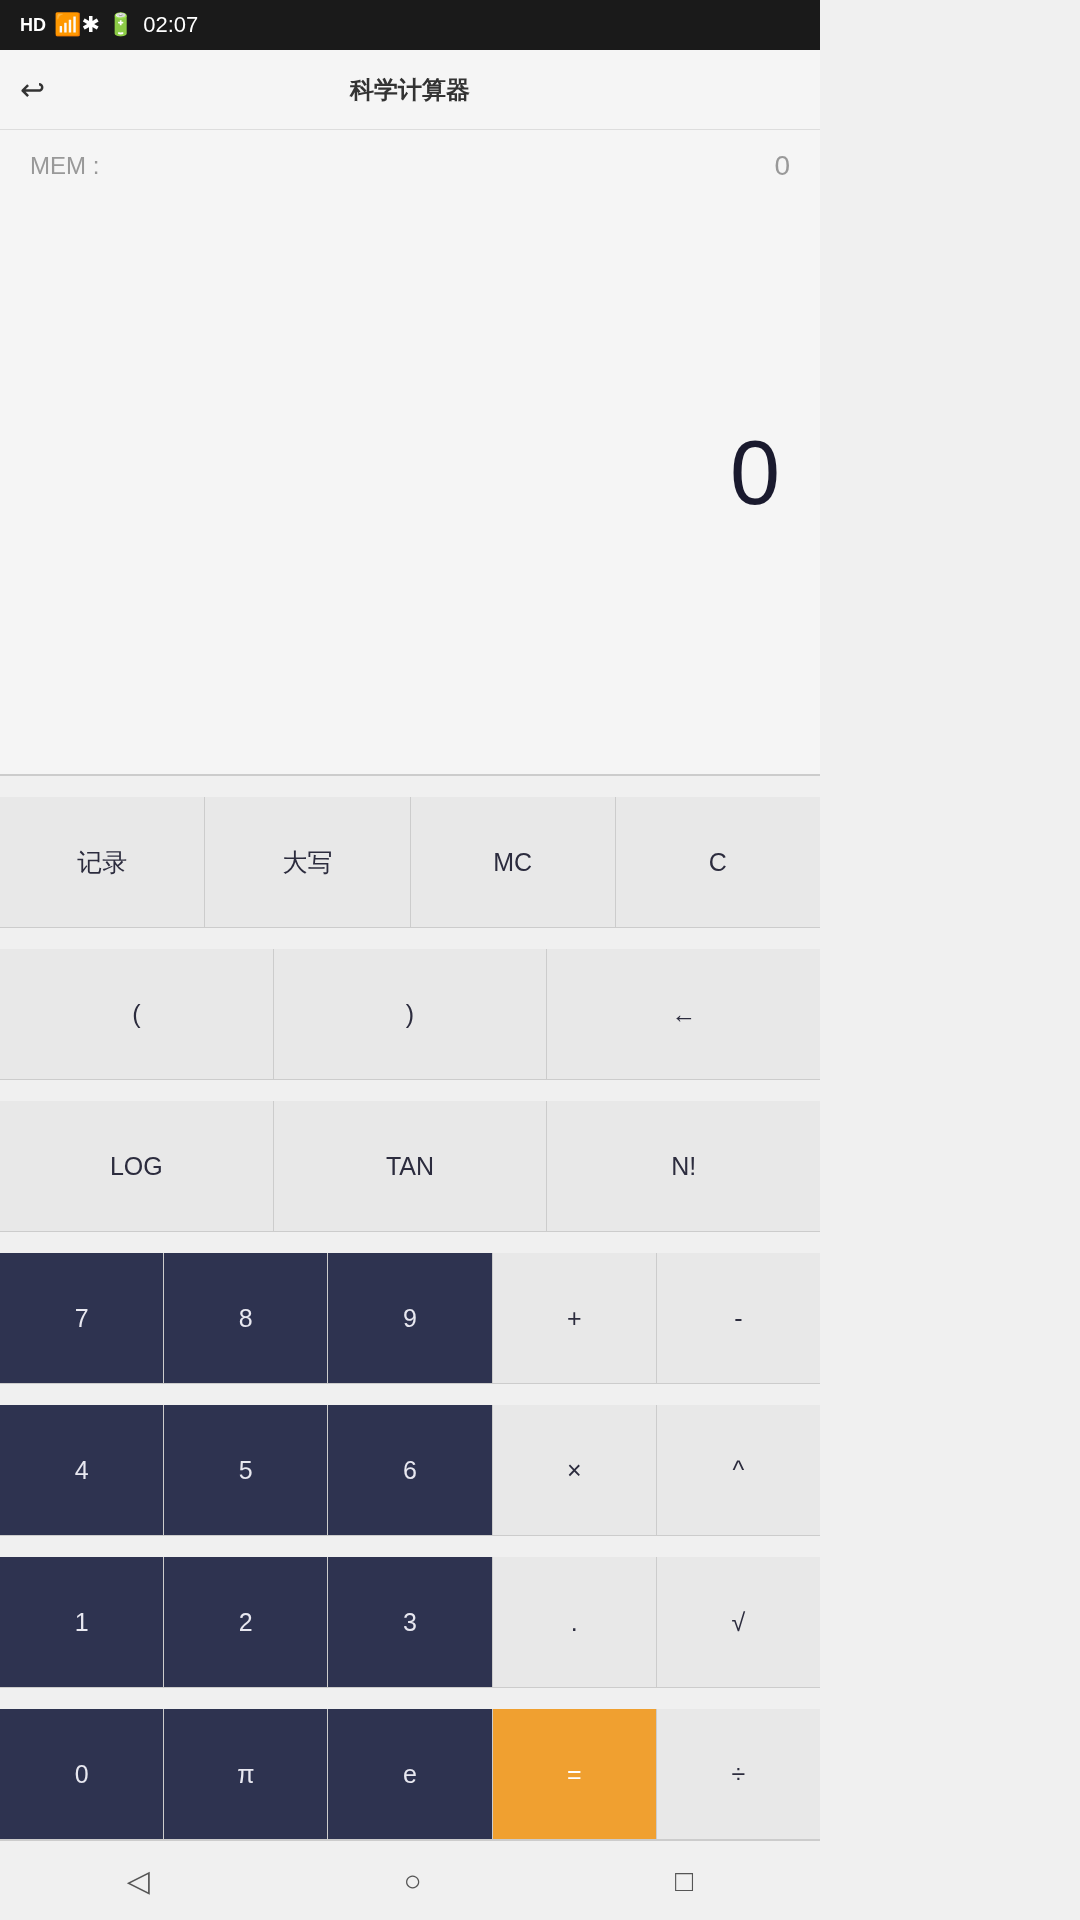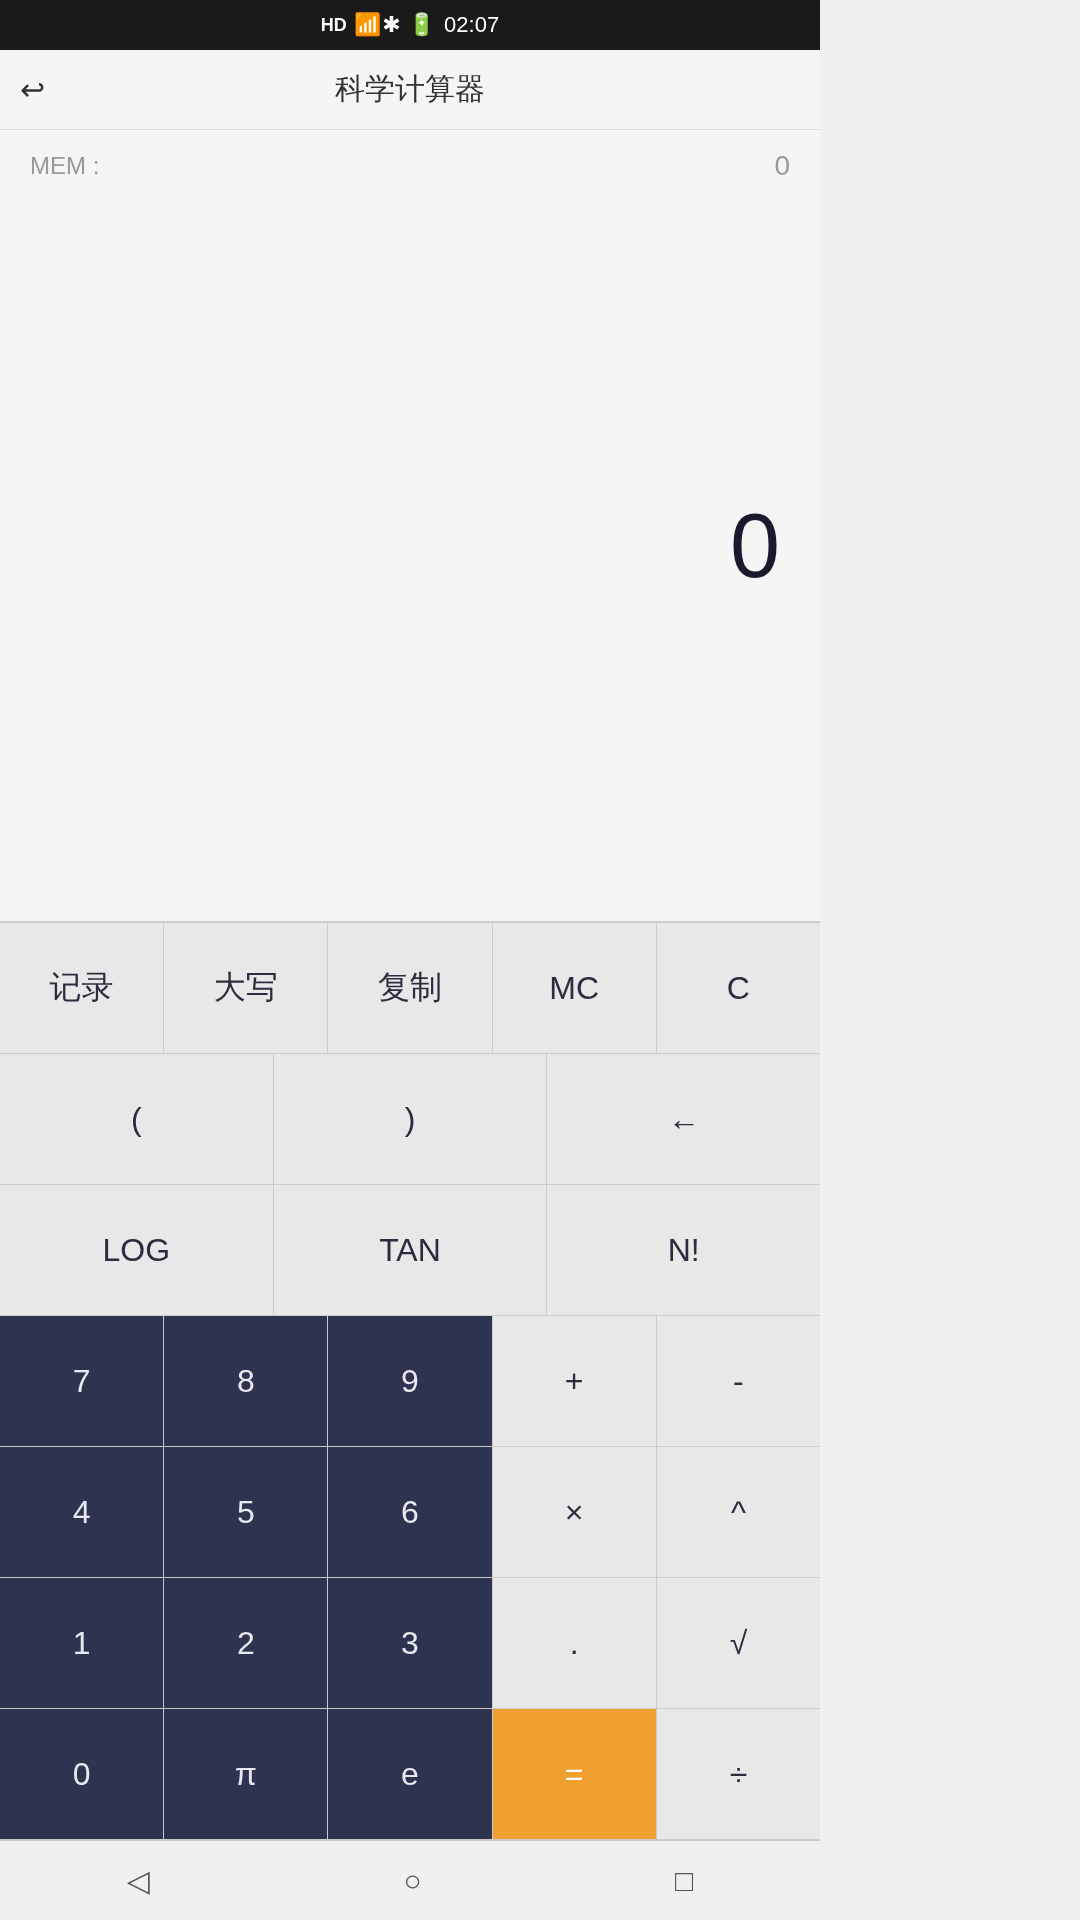--- a/index.html
+++ b/index.html
@@ -13,21 +13,21 @@
       flex-direction: column;
       overflow: hidden;
     }
 
     
     #status-bar {
       background: #1a1a1a;
       height: 50px;
       display: flex;
       align-items: center;
-      justify-content: center;
+      justify-content: flex-start;
       padding: 0 20px;
       color: white;
       font-size: 22px;
       flex-shrink: 0;
     }
     .status-left { display: flex; align-items: center; gap: 8px; }
     .status-right { display: flex; align-items: center; gap: 8px; }
 
     
     #top-bar {
@@ -41,23 +41,23 @@
       flex-shrink: 0;
     }
     #back-btn {
       position: absolute;
       left: 20px;
       font-size: 30px;
       cursor: pointer;
       color: #333;
     }
     #app-title {
-      font-size: 30px;
+      font-size: 24px;
       color: #333;
-      font-weight: normal;
+      font-weight: bold;
     }
 
     
     #display-area {
       background: #f5f5f5;
       flex: 1;
       display: flex;
       flex-direction: column;
       padding: 20px 30px;
     }
@@ -101,24 +101,25 @@
       display: flex;
       border-bottom: 1px solid #ccc;
     }
 
     .key {
       flex: 1;
       height: 130px;
       display: flex;
       align-items: center;
       justify-content: center;
-      font-size: 32px;
+      font-size: 25px;
       cursor: pointer;
       border-right: 1px solid #ccc;
       user-select: none;
+      margin-top: 21px;
     }
     .key:last-child {
       border-right: none;
     }
 
     
     .key-func {
       background: #e8e8e8;
       color: #2c2c3e;
     }
@@ -196,21 +197,20 @@
   </div>
   <div id="main-display">
     <span id="display-value">0</span>
   </div>
 </div>
 
 <div id="keypad">
 <div class="key-row">
       <div class="key key-func">记录</div>
       <div class="key key-func">大写</div>
-      <div class="key key-func">复制</div>
       <div class="key key-func">MC</div>
       <div class="key key-func">C</div>
     </div>
     <div class="key-row">
       <div class="key key-op">(</div>
       <div class="key key-op">)</div>
       <div class="key key-op">←</div>
     </div>
     <div class="key-row">
       <div class="key key-trig">LOG</div>

